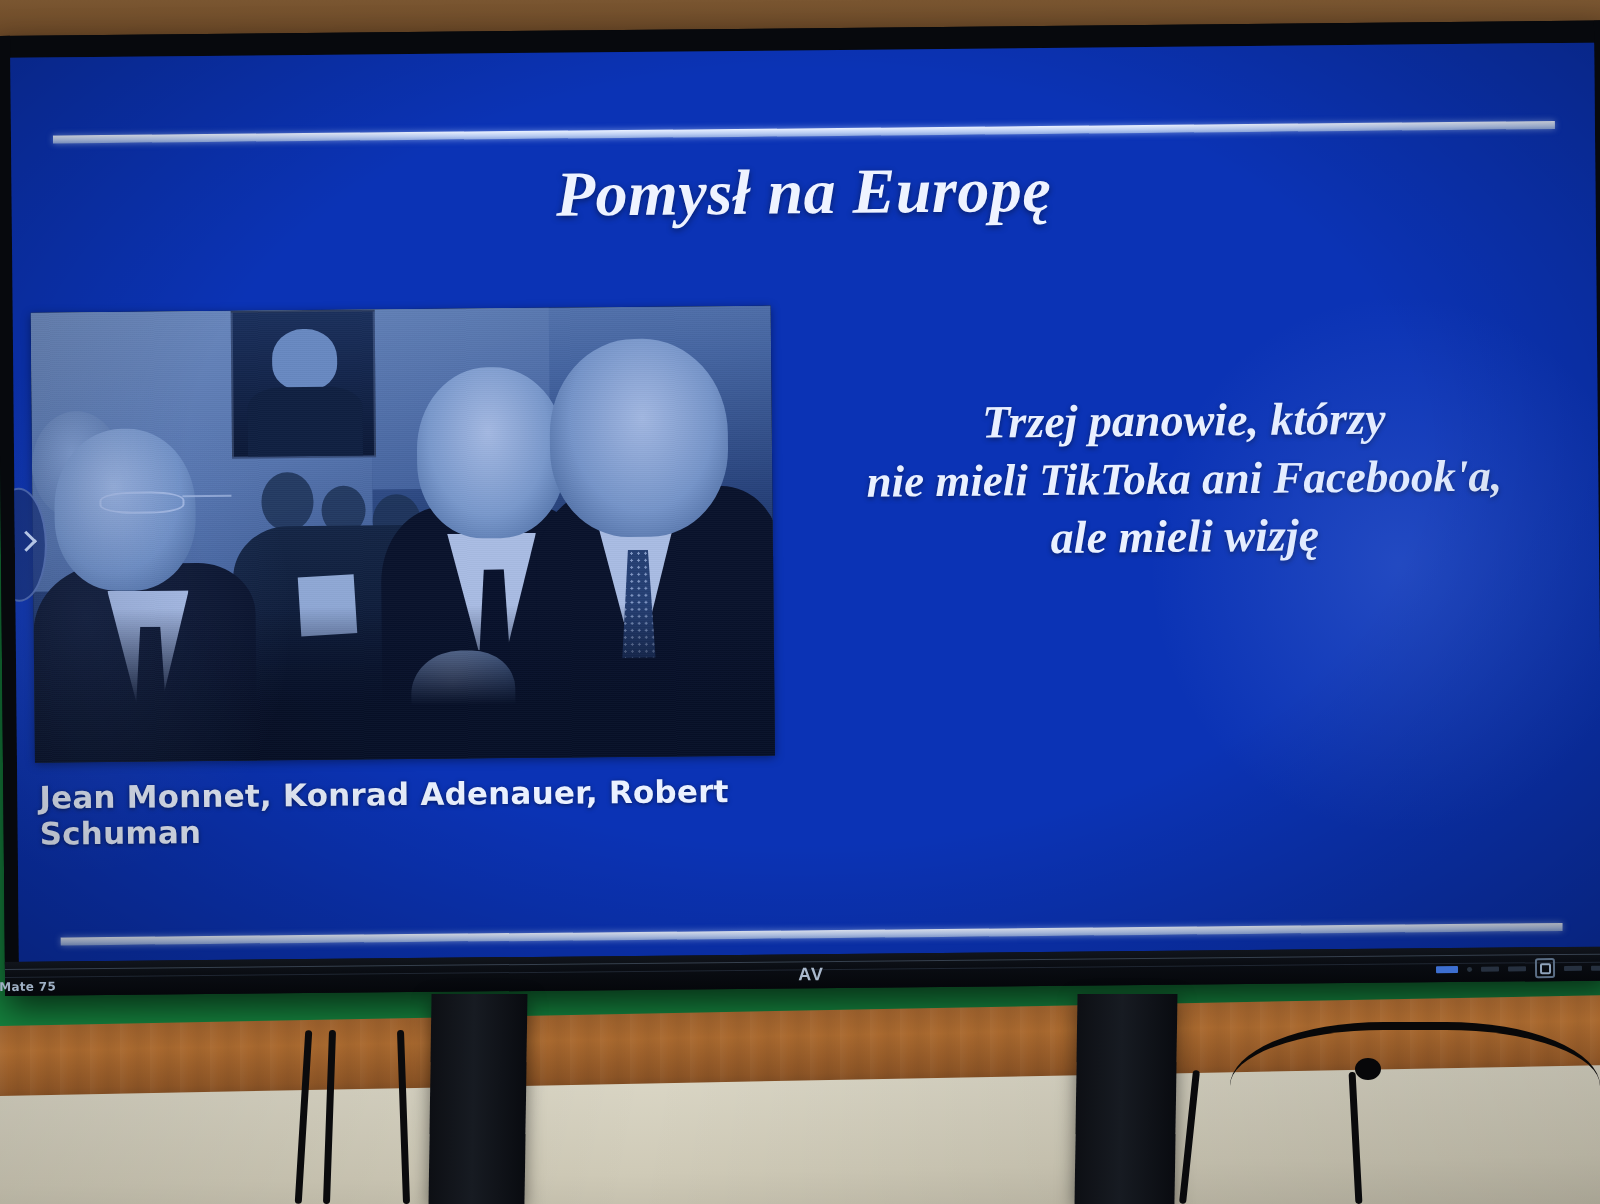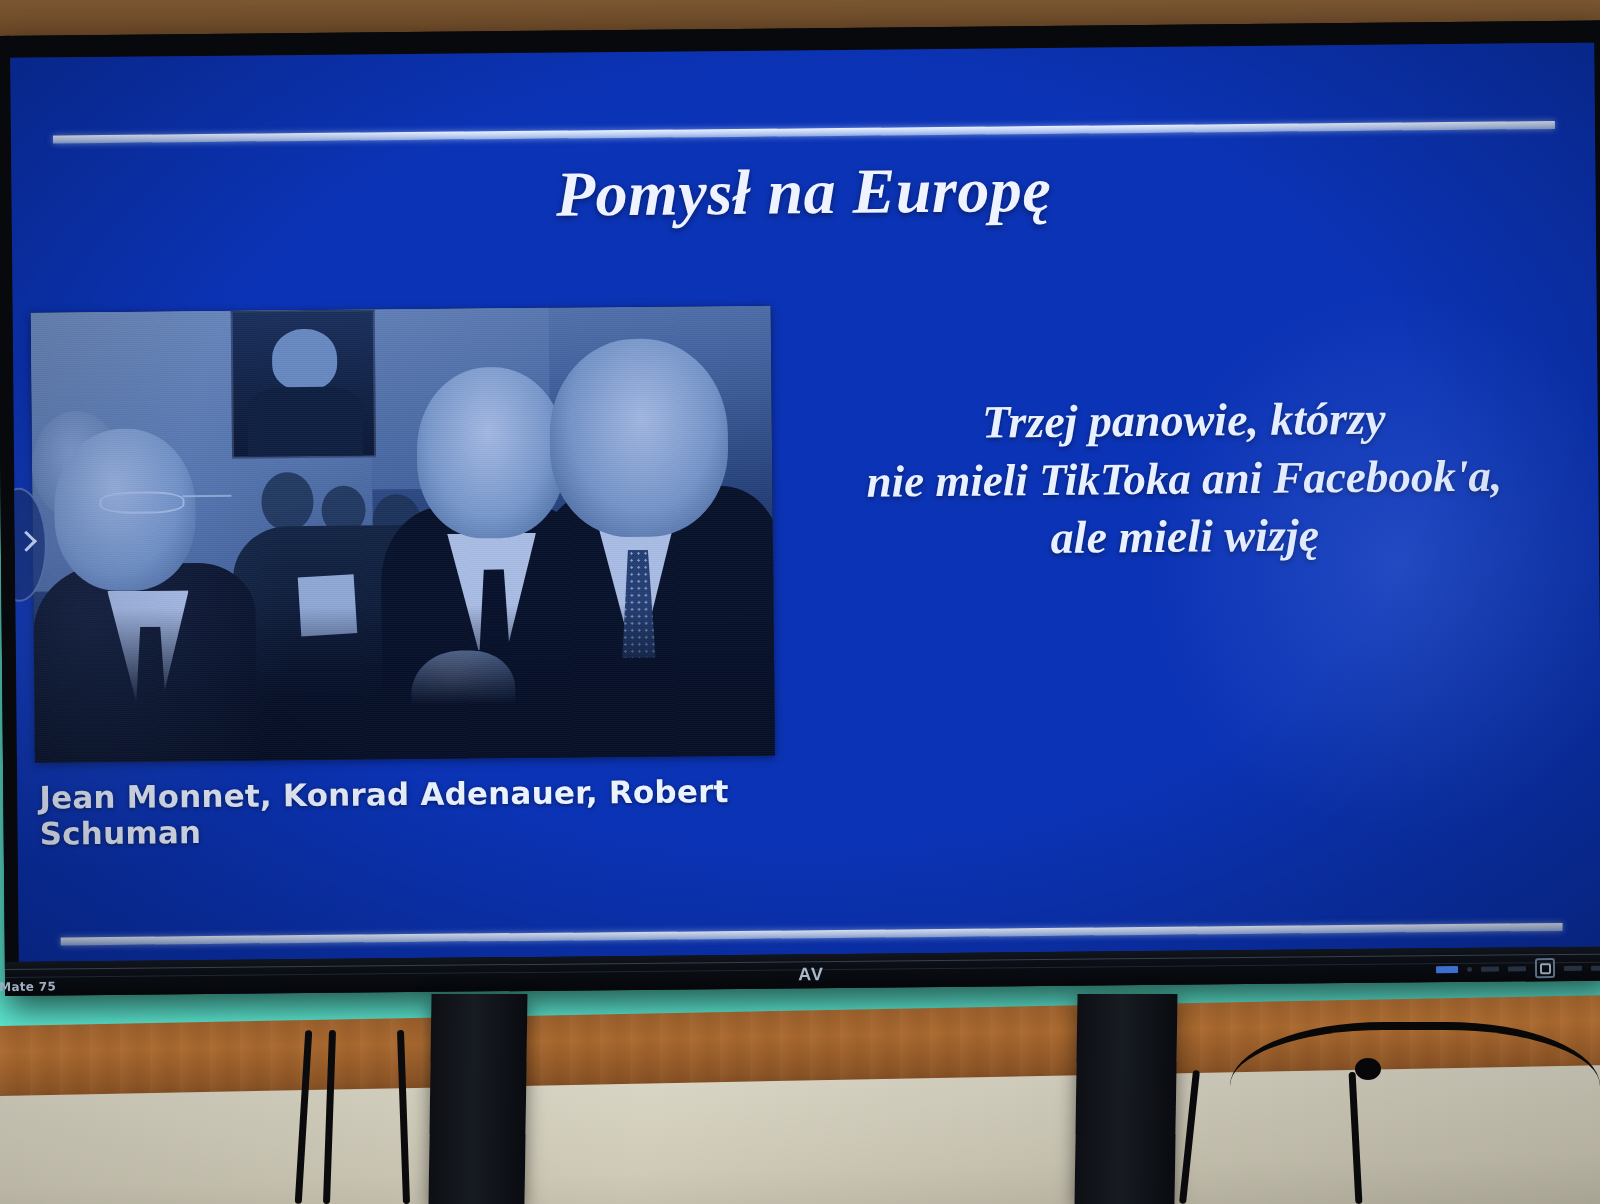--- a/index.html
+++ b/index.html
@@ -1,18 +1,18 @@
 <!DOCTYPE html>
 <html><head>
 <meta charset="utf-8">
 <style>
   html,body{margin:0;padding:0;background:#000;}
   body{width:1600px;height:1204px;overflow:hidden;font-family:"Liberation Sans",sans-serif;}
 
-  #scene{position:relative;width:1600px;height:1204px;overflow:hidden;background:#5eead4;}
+  #scene{position:relative;width:1600px;height:1204px;overflow:hidden;background:#15803d;}
 
   
   .wall-top{position:absolute;left:0;top:0;width:1600px;height:60px;
     background:linear-gradient(180deg,#7a5631 0%,#6d4a28 55%,#4b3a2c 100%);}
   .wall-top-shadow{position:absolute;left:0;top:44px;width:1600px;height:26px;
     background:linear-gradient(180deg,rgba(40,48,55,.0),rgba(42,50,58,.95));
     transform:skewY(-0.7deg);transform-origin:left top;}
   .wood-band{position:absolute;left:0;top:1026px;width:1600px;height:84px;
     background:linear-gradient(180deg,#9a5f2c 0%,#a9692f 30%,#8d5526 75%,#6d4220 100%);
     transform:skewY(-1.1deg);transform-origin:left top;}

